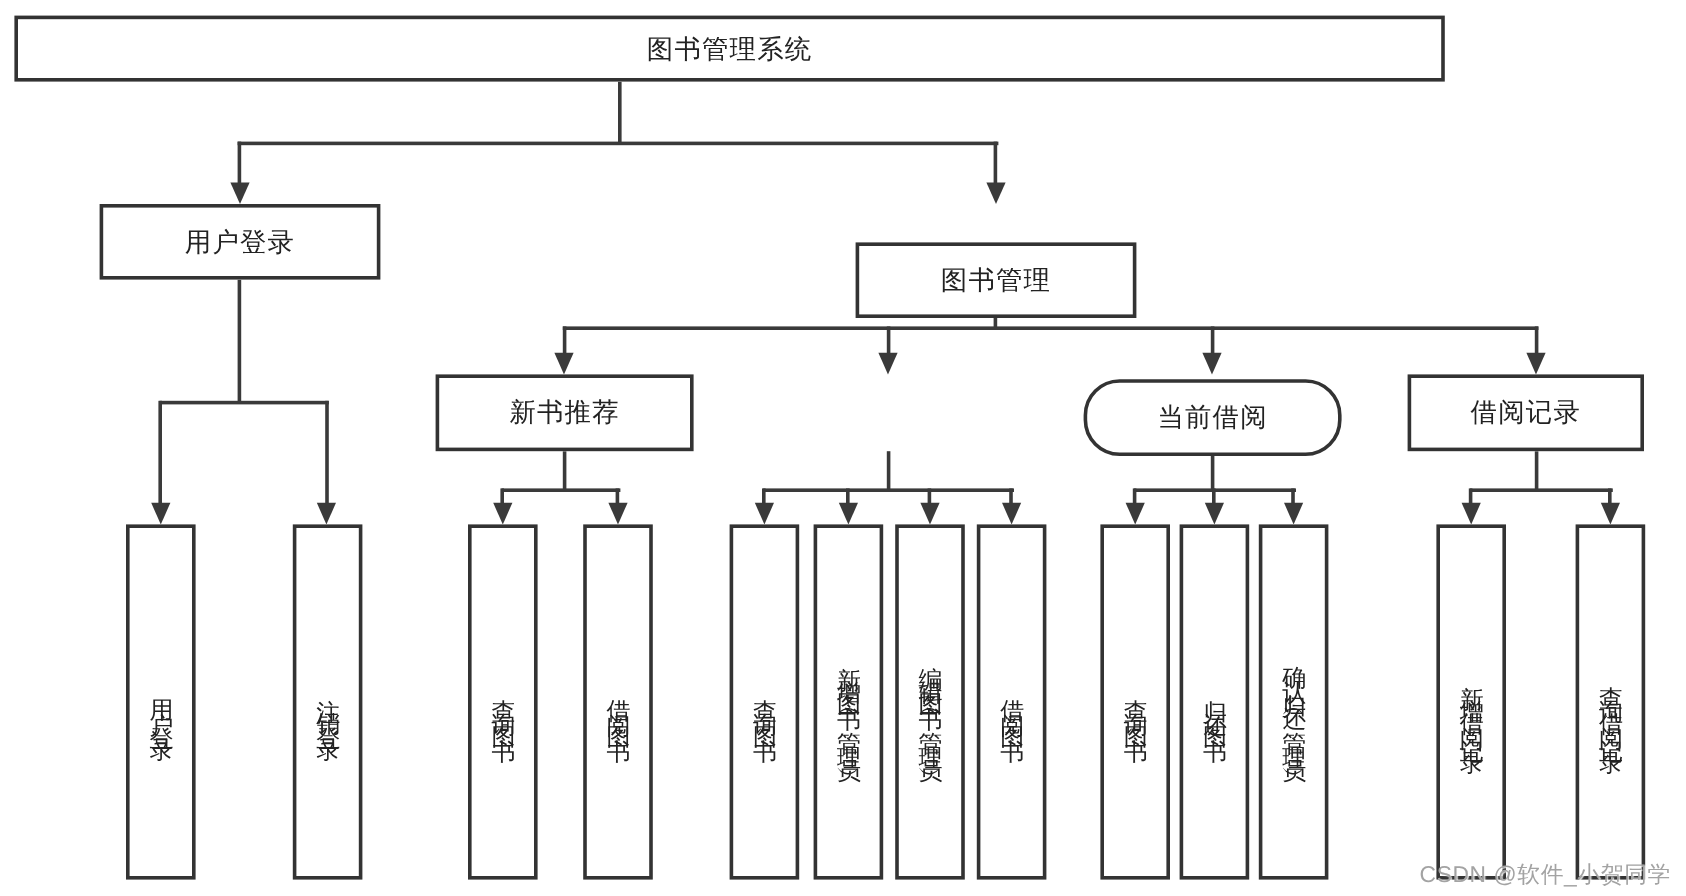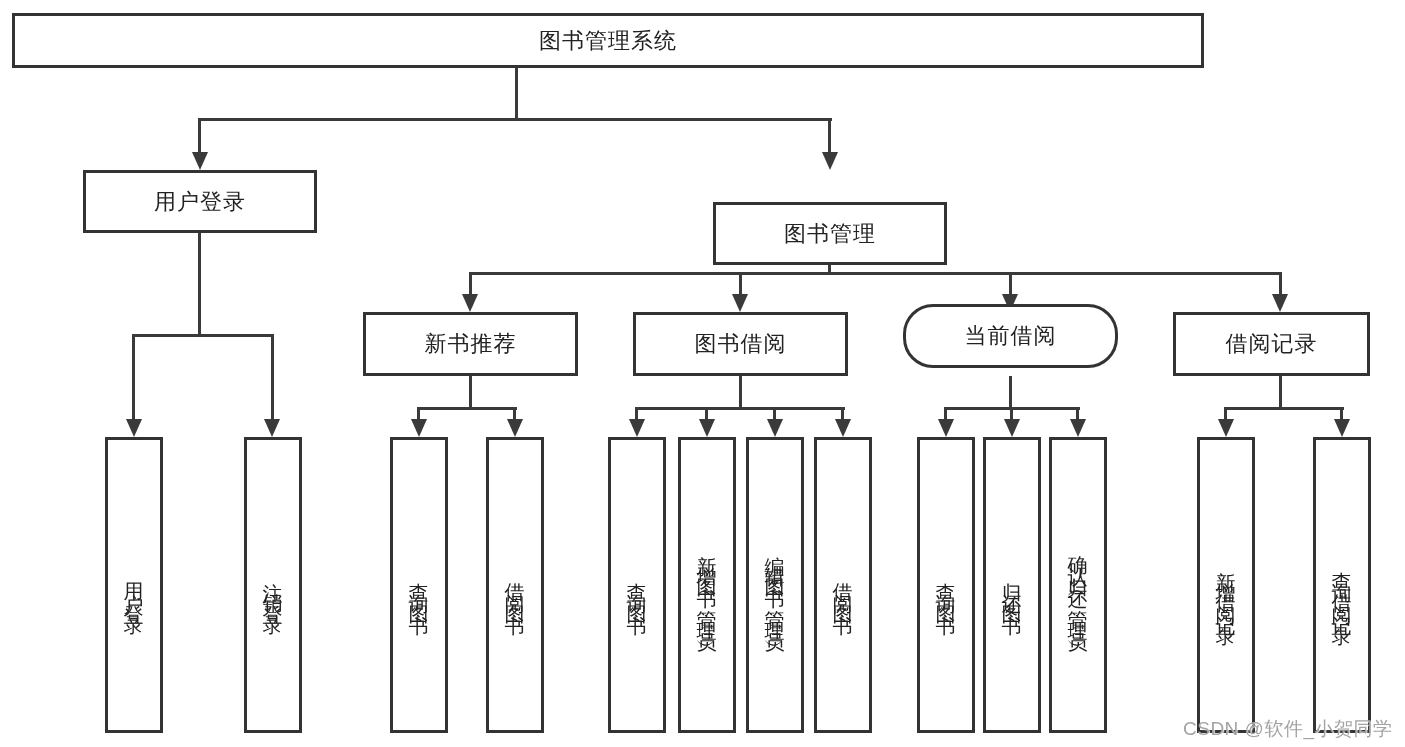--- a/index.html
+++ b/index.html
@@ -88,22 +88,21 @@
   <div class="v-line" style="left:469px; top:272px; height:24px;"></div>
   <div class="tri" style="left:462px; top:294px;"></div>
   <div class="v-line" style="left:739px; top:272px; height:24px;"></div>
   <div class="tri" style="left:732px; top:294px;"></div>
   <div class="v-line" style="left:1009px; top:272px; height:24px;"></div>
   <div class="tri" style="left:1002px; top:294px;"></div>
   <div class="v-line" style="left:1279px; top:272px; height:24px;"></div>
   <div class="tri" style="left:1272px; top:294px;"></div>
 
   <div class="node" style="left:363px; top:312px; width:215px; height:64px;text-align:right;">新书推荐</div>
-  <div class="node" style="left:633px; top:312px; width:215px; height:64px;">图书借阅</div>
-  <div class="node" style="left:903px; top:304px; width:215px; height:64px;border-radius:30px;">当前借阅</div>
+  <div class="node" style="left:903px; top:316px; width:215px; height:64px;border-radius:30px;">当前借阅</div>
   <div class="node" style="left:1173px; top:312px; width:197px; height:64px;">借阅记录</div>
 
   <div class="v-line" style="left:469px; top:376px; height:33px;"></div>
   <div class="h-line" style="left:418px; top:407px; width:99px;"></div>
   <div class="v-line" style="left:417px; top:407px; height:14px;"></div>
   <div class="tri" style="left:411px; top:419px;"></div>
   <div class="v-line" style="left:513px; top:407px; height:14px;"></div>
   <div class="tri" style="left:507px; top:419px;"></div>
 
   <div class="v-line" style="left:739px; top:376px; height:33px;"></div>

